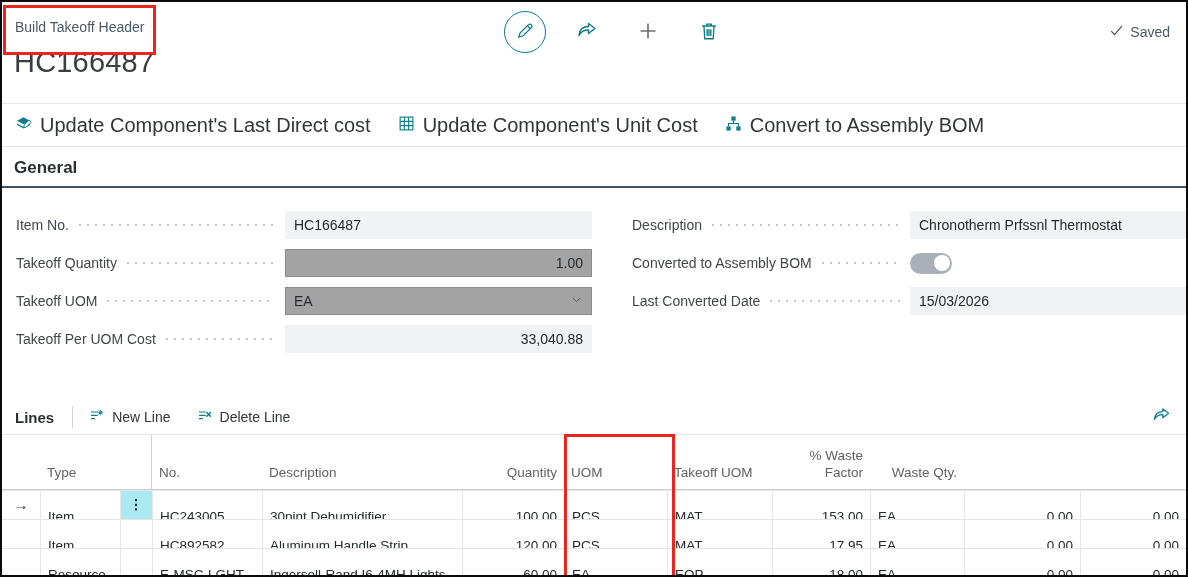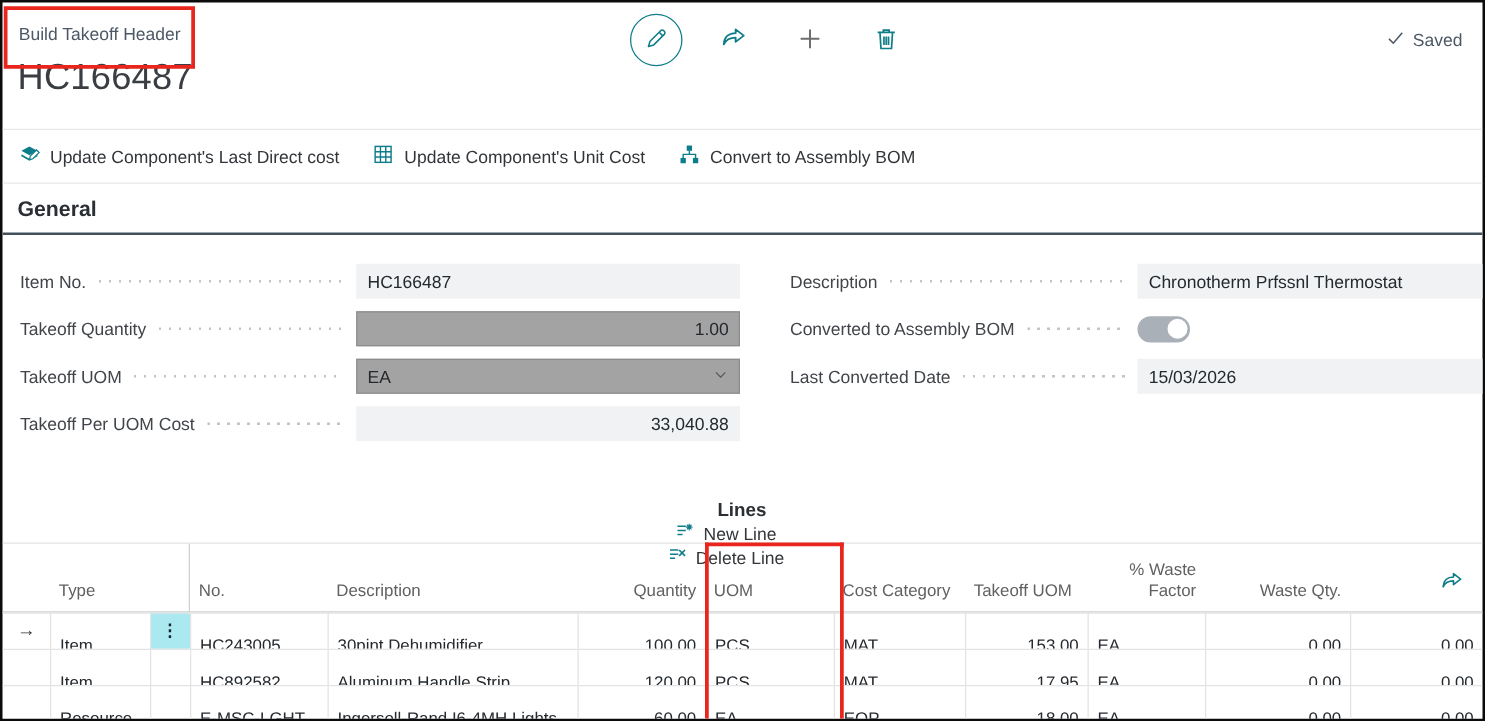--- a/index.html
+++ b/index.html
@@ -25,21 +25,21 @@
   .plain-icon { width:40px; height:40px; color:#0e7d8a; }
   .plus-icon-wrap { color:#6e6e6e; }
 
   .saved-indicator { position:absolute; right:16px; top:21px; display:flex; align-items:center; gap:6px; font-size:14px; color:#4c5866; }
 
   .hr1 { position:absolute; left:0; top:101px; width:100%; height:1px; background:#e8e8e8; }
   .hr2 { position:absolute; left:0; top:144px; width:100%; height:1px; background:#e8e8e8; }
 
   
   .action-bar { position:absolute; left:13px; top:102px; height:42px; display:flex; align-items:center; gap:27px; }
-  .action-item { display:flex; align-items:center; gap:8px; font-size:14px; color:#323539; cursor:pointer; background:none; border:none; font-family:inherit; }
+  .action-item { display:flex; align-items:center; gap:8px; font-size:20px; color:#323539; cursor:pointer; background:none; border:none; font-family:inherit; }
   .action-item svg { flex:none; }
 
   
   .general-heading { position:absolute; left:12px; top:156px; font-size:17px; font-weight:700; color:#2b2f33; }
   .general-underline { position:absolute; left:0; top:184px; width:100%; height:2px; background:#42505c; }
 
   .field { position:absolute; height:28px; display:flex; align-items:center; }
   .field .flabel { font-size:14px; color:#41454a; white-space:nowrap; flex:none; }
   .field .leader { flex:1 1 auto; height:2px; margin:0 10px; background-image:repeating-linear-gradient(to right,#c6c4c2 0 2px,transparent 2px 8px); }
   .fcol-left  { left:14px;  width:576px; }
@@ -49,21 +49,21 @@
   .fval { flex:none; height:28px; line-height:26px; font-size:14px; color:#24292e; padding:0 8px; }
   .fval.readonly { background:#f0f2f4; border:1px solid transparent; }
   .fval.editable { background:#a3a3a3; border:1px solid #8c8c8c; }
   .fval.num { text-align:right; }
   .fval.dropdown { display:flex; align-items:center; justify-content:space-between; }
   .toggle-wrap { flex:none; width:278px; display:flex; align-items:center; }
   .toggle { width:42px; height:21px; border-radius:11px; background:#a9b0b8; position:relative; cursor:pointer; }
   .toggle .knob { position:absolute; right:2.5px; top:2.5px; width:16px; height:16px; border-radius:50%; background:#ffffff; }
 
   
-  .lines-toolbar { position:absolute; left:13px; right:14px; top:398px; height:34px; display:flex; align-items:center;flex-direction:column; }
+  .lines-toolbar { position:absolute; left:13px; right:14px; top:398px; height:34px; display:flex; align-items:center; }
   .lines-heading { font-size:15px; font-weight:700; color:#2b2f33; }
   .vdiv { width:1px; height:22px; background:#d4d4d4; margin:0 16px 0 18px; }
   .line-btn { display:flex; align-items:center; gap:7px; font-size:14px; color:#323539; cursor:pointer; background:none; border:none; font-family:inherit; margin-right:26px; }
   .lines-share { margin-left:auto; color:#0e7d8a; cursor:pointer; }
 
   
   .ltable { position:absolute; left:0; top:432px; width:1184px; font-size:13.5px;
     --cols:38px 80px 32px 110px 200px 102px 103px 105px 98px 94px 116px 106px; }
   .trow, .thead { display:grid; grid-template-columns:var(--cols); }
   .thead { height:56px; border-top:1px solid #e4e4e4; border-bottom:1px solid #cfcfcf; }
@@ -251,21 +251,20 @@
 
   <div class="ltable">
     <div class="thead">
       <div></div>
       <div>Type</div>
       <div class="menu-head"></div>
       <div>No.</div>
       <div>Description</div>
       <div class="hr-align">Quantity</div>
       <div>UOM</div>
-      <div>Cost Category</div>
       <div>Takeoff UOM</div>
       <div class="hr-align">% Waste Factor</div>
       <div class="hr-align">Waste Qty.</div>
     </div>
 
     <div class="trow">
       <div class="arrow-cell">→</div>
       <div>Item</div>
       <div class="menu-cell active">⋮</div>
       <div>HC243005</div>

